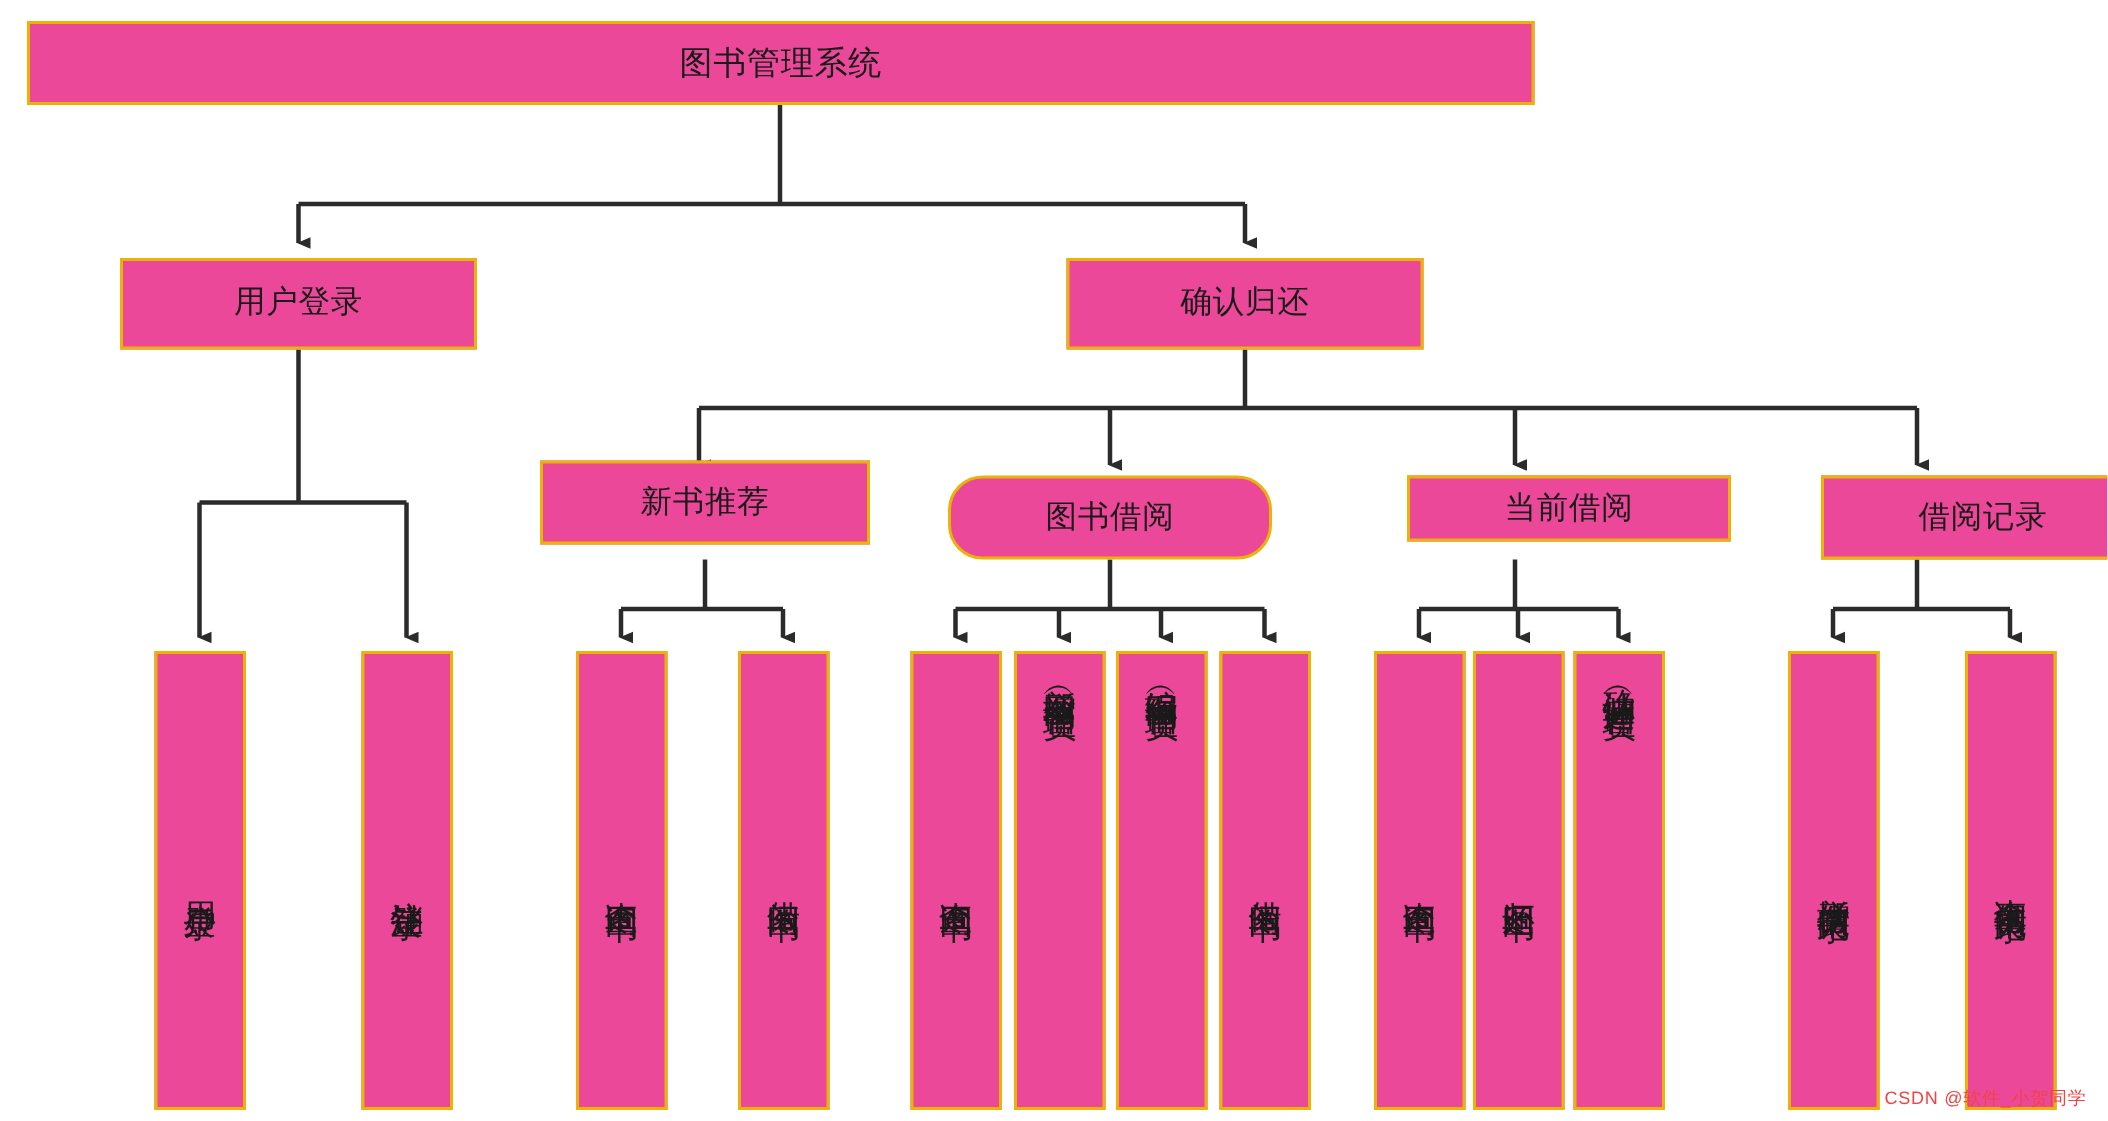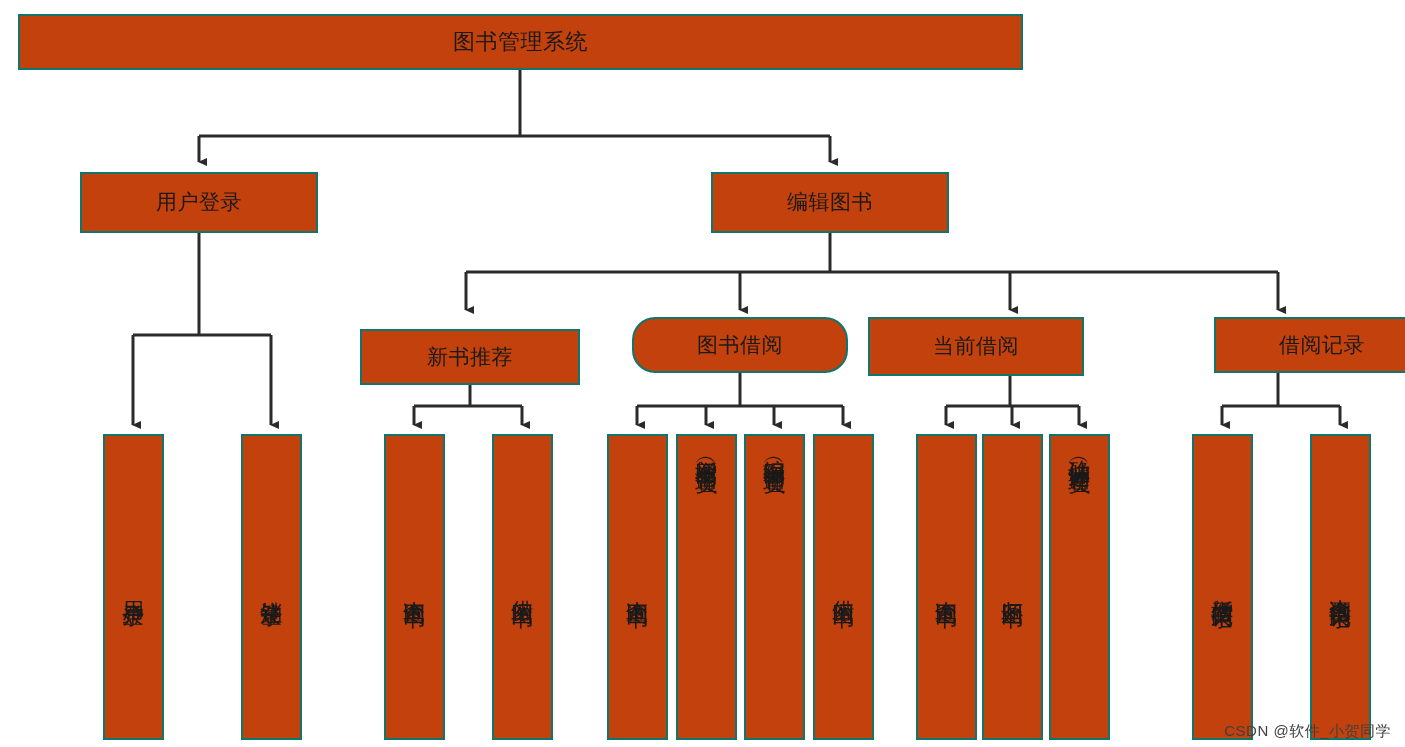--- a/index.html
+++ b/index.html
@@ -21,22 +21,22 @@
   #diagram-svg {
     position: absolute;
     left: 0;
     top: 0;
     width: 1405px;
     height: 747px;
   }
   .node {
     position: absolute;
     box-sizing: border-box;
-    background: #c2410c;
-    border: 2px solid #0f766e;
+    background: #ec4899;
+    border: 2px solid #eab308;
     display: flex;
     align-items: center;
     justify-content: center;
     color: #1a1a1a;
   }
   .node-label {
     display: block;
     text-align: center;
     line-height: 1.18;
     letter-spacing: 0.5px;
@@ -62,22 +62,22 @@
     white-space: nowrap;
   }
   .node.vert.centered {
     align-items: center;
     padding-top: 0;
   }
   #watermark {
     position: absolute;
     right: 14px;
     bottom: 6px;
-    font-size: 15px;
-    color: #404040;
+    font-size: 12px;
+    color: #ef4444;
     letter-spacing: 0.5px;
     white-space: nowrap;
     pointer-events: none;
   }
 </style>
 </head>
 <body>
 
 <div id="diagram-root">
 
@@ -135,30 +135,30 @@
   </svg>
 
   <div class="node horiz root" style="left:18px; top:14px; width:1005px; height:56px;">
     <span class="node-label">图书管理系统</span>
   </div>
 
   <div class="node horiz" style="left:80px; top:172px; width:238px; height:61px;">
     <span class="node-label">用户登录</span>
   </div>
   <div class="node horiz" style="left:711px; top:172px; width:238px; height:61px;">
-    <span class="node-label">编辑图书</span>
-  </div>
-
-  <div class="node horiz" style="left:360px; top:329px; width:220px; height:56px;">
+    <span class="node-label">确认归还</span>
+  </div>
+
+  <div class="node horiz" style="left:360px; top:307px; width:220px; height:56px;">
     <span class="node-label">新书推荐</span>
   </div>
   <div class="node horiz" style="left:632px; top:317px; width:216px; height:56px;border-radius:23px;">
     <span class="node-label">图书借阅</span>
   </div>
-  <div class="node horiz" style="left:868px; top:317px; width:216px; height:59px;">
+  <div class="node horiz" style="left:938px; top:317px; width:216px; height:44px;">
     <span class="node-label">当前借阅</span>
   </div>
   <div class="node horiz" style="left:1170px; top:317px; width:216px; height:56px;margin-left:44px;">
     <span class="node-label">借阅记录</span>
   </div>
 
   <div class="node vert centered" style="left:103px; top:434px; width:61px; height:306px;">
     <span class="node-label">用户登录</span>
   </div>
   <div class="node vert centered" style="left:241px; top:434px; width:61px; height:306px;">

